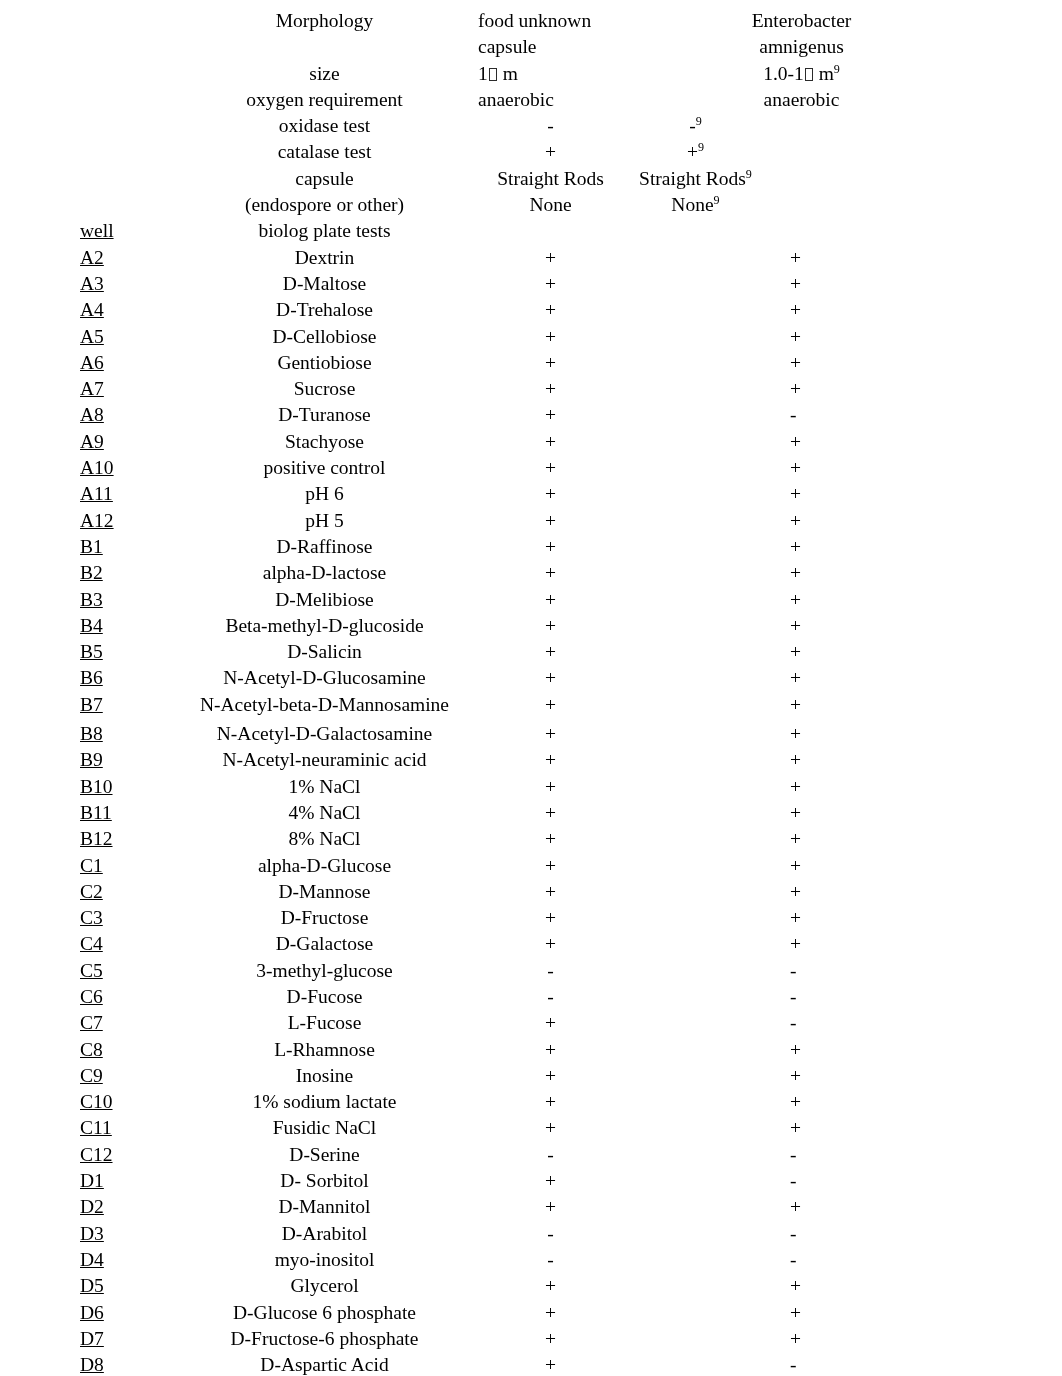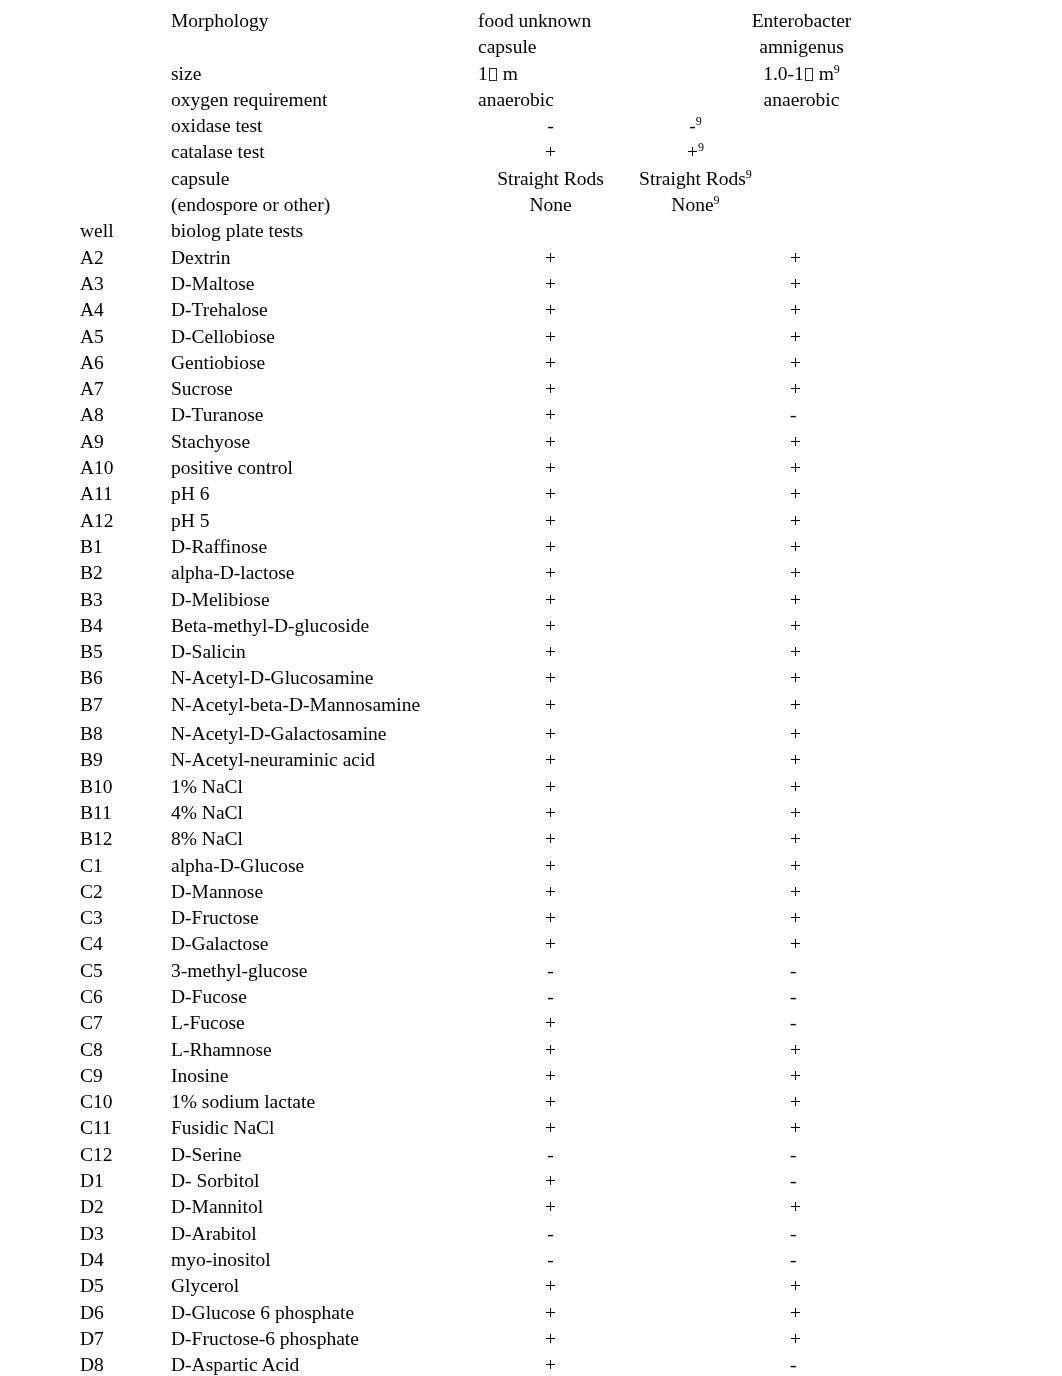--- a/index.html
+++ b/index.html
@@ -49,23 +49,24 @@
   }
 
   
   col.c-well { width: 91px; }
   col.c-desc { width: 307px; }
   col.c-v1   { width: 145px; }
   col.c-v2   { width: 357px; }
 
   td.well {
     text-align: left;
+    text-decoration: underline;
   }
   td.desc {
-    text-align: left;
+    text-align: center;
   }
   td.val1 {
     text-align: center;
     padding-right: 0px;
   }
   td.val2 {
     text-align: left;
     padding-left: 0px;
   }
 

